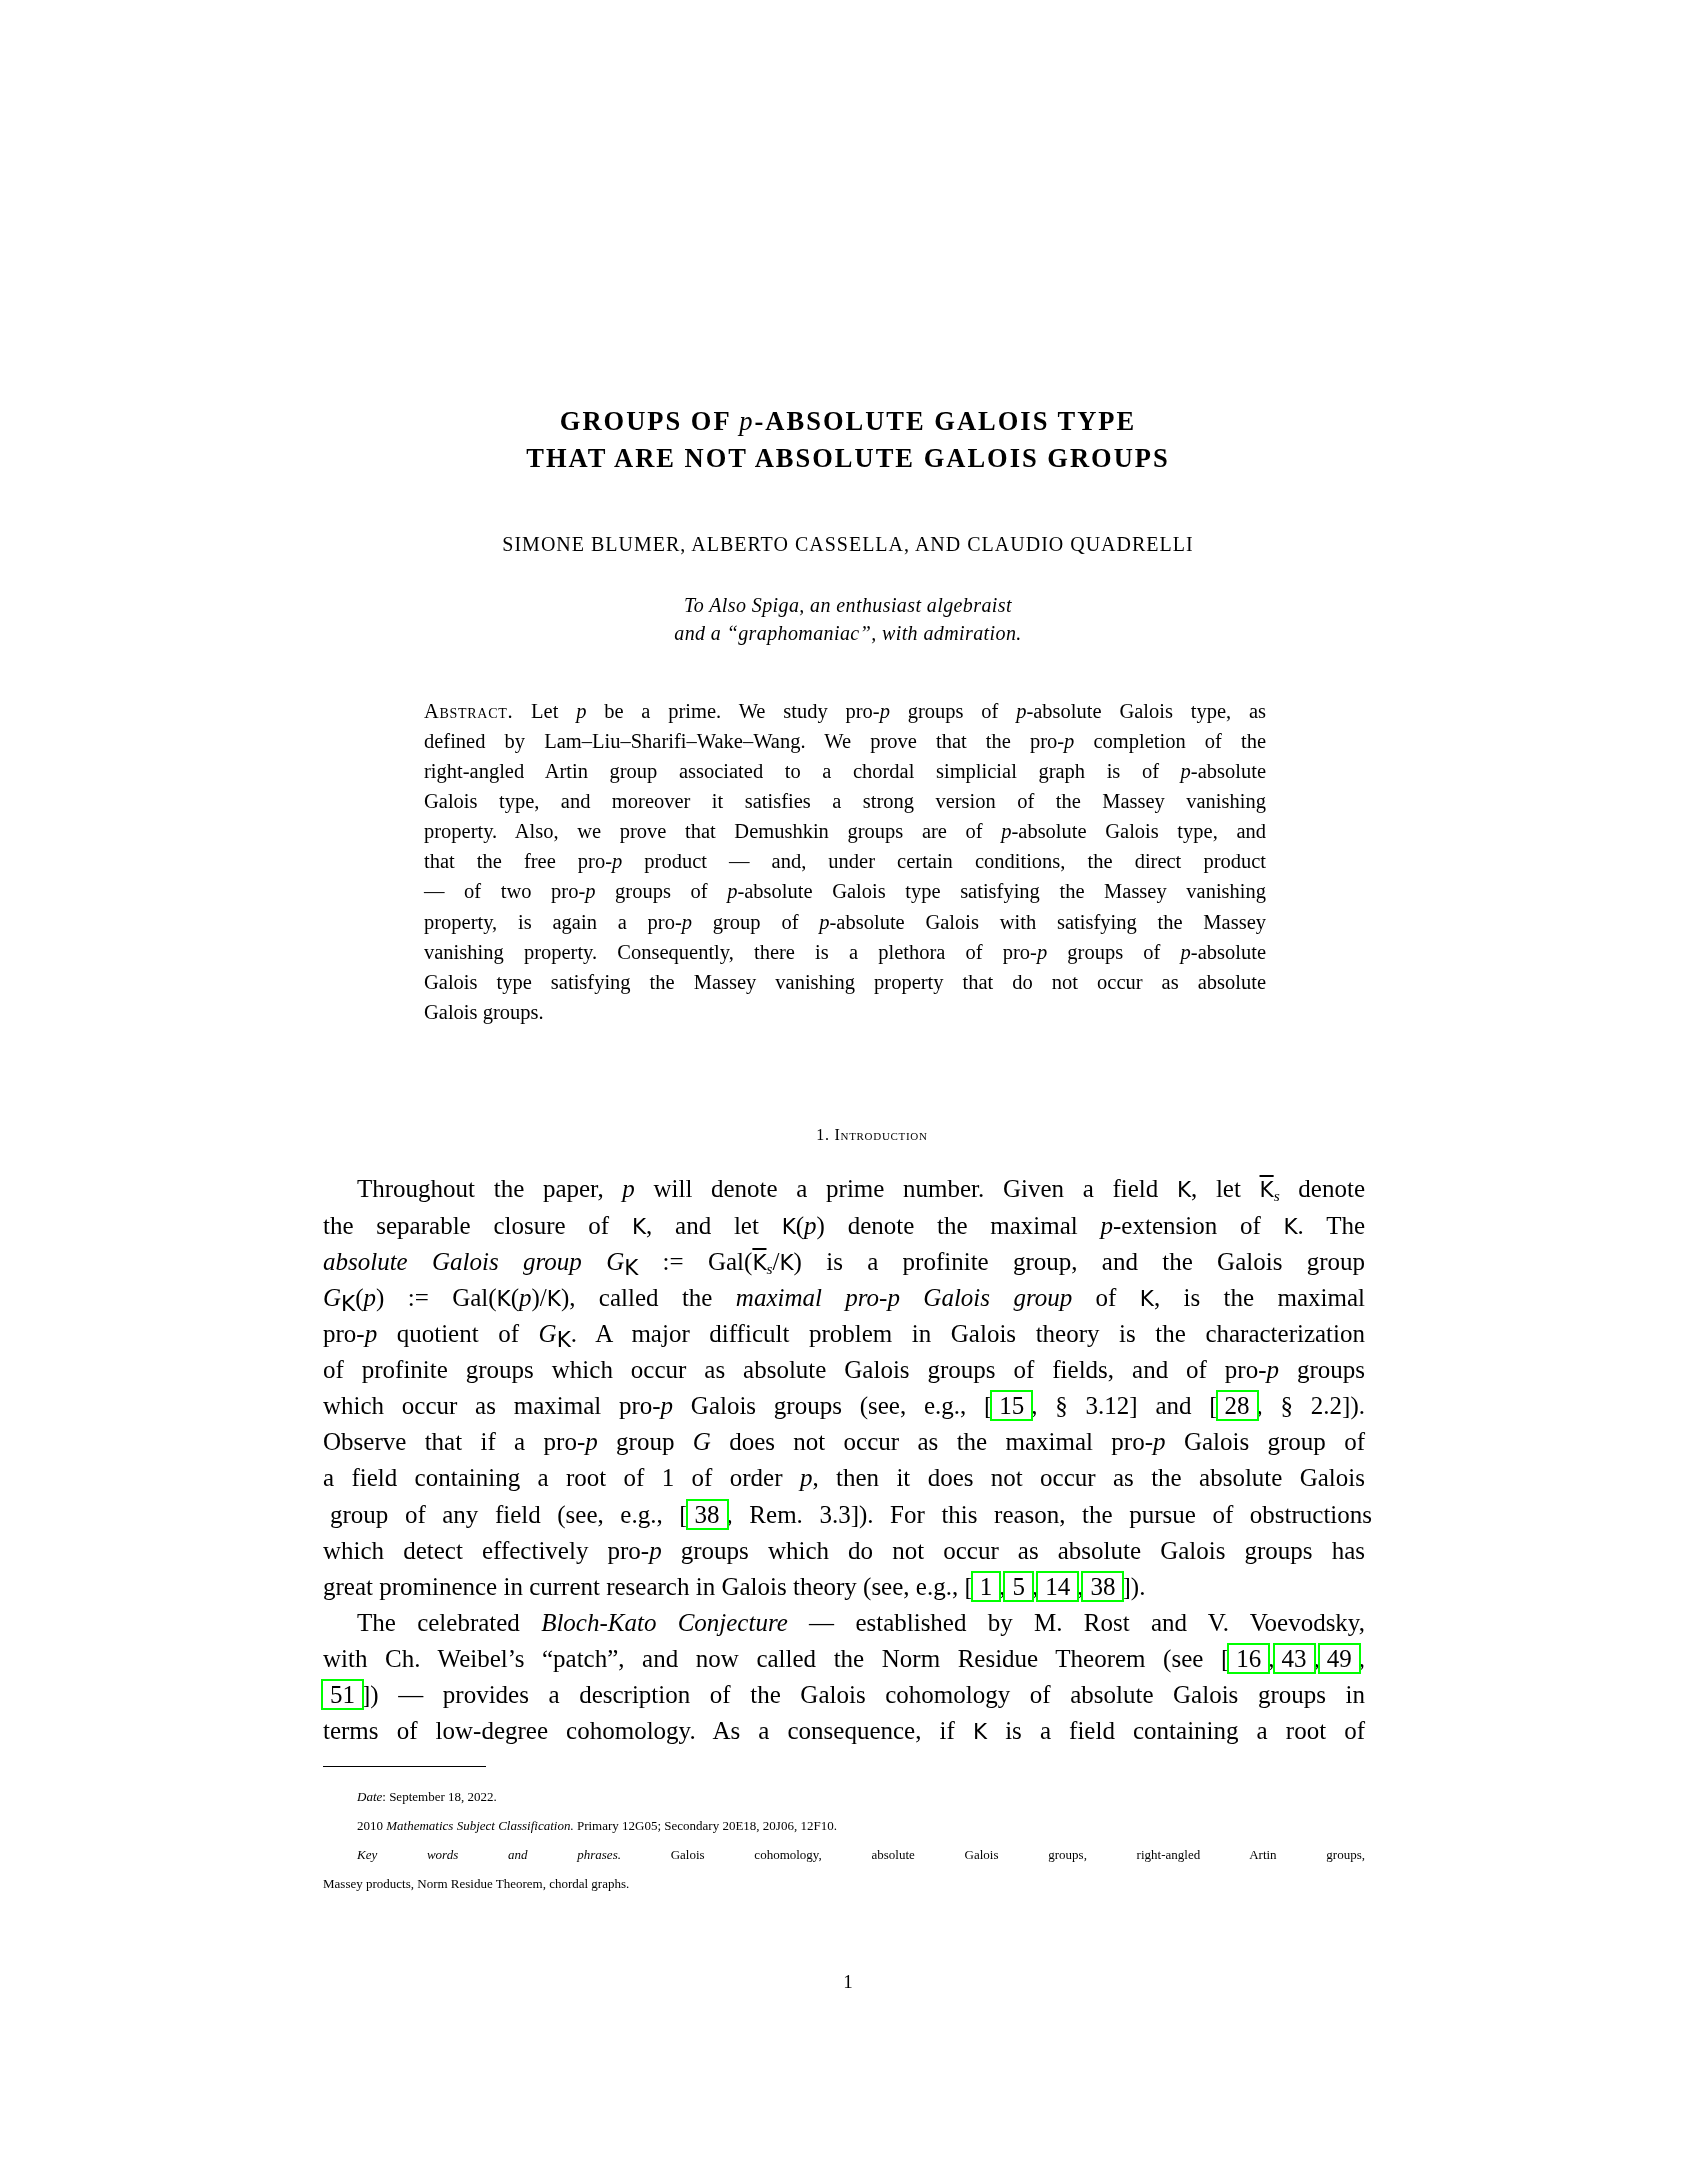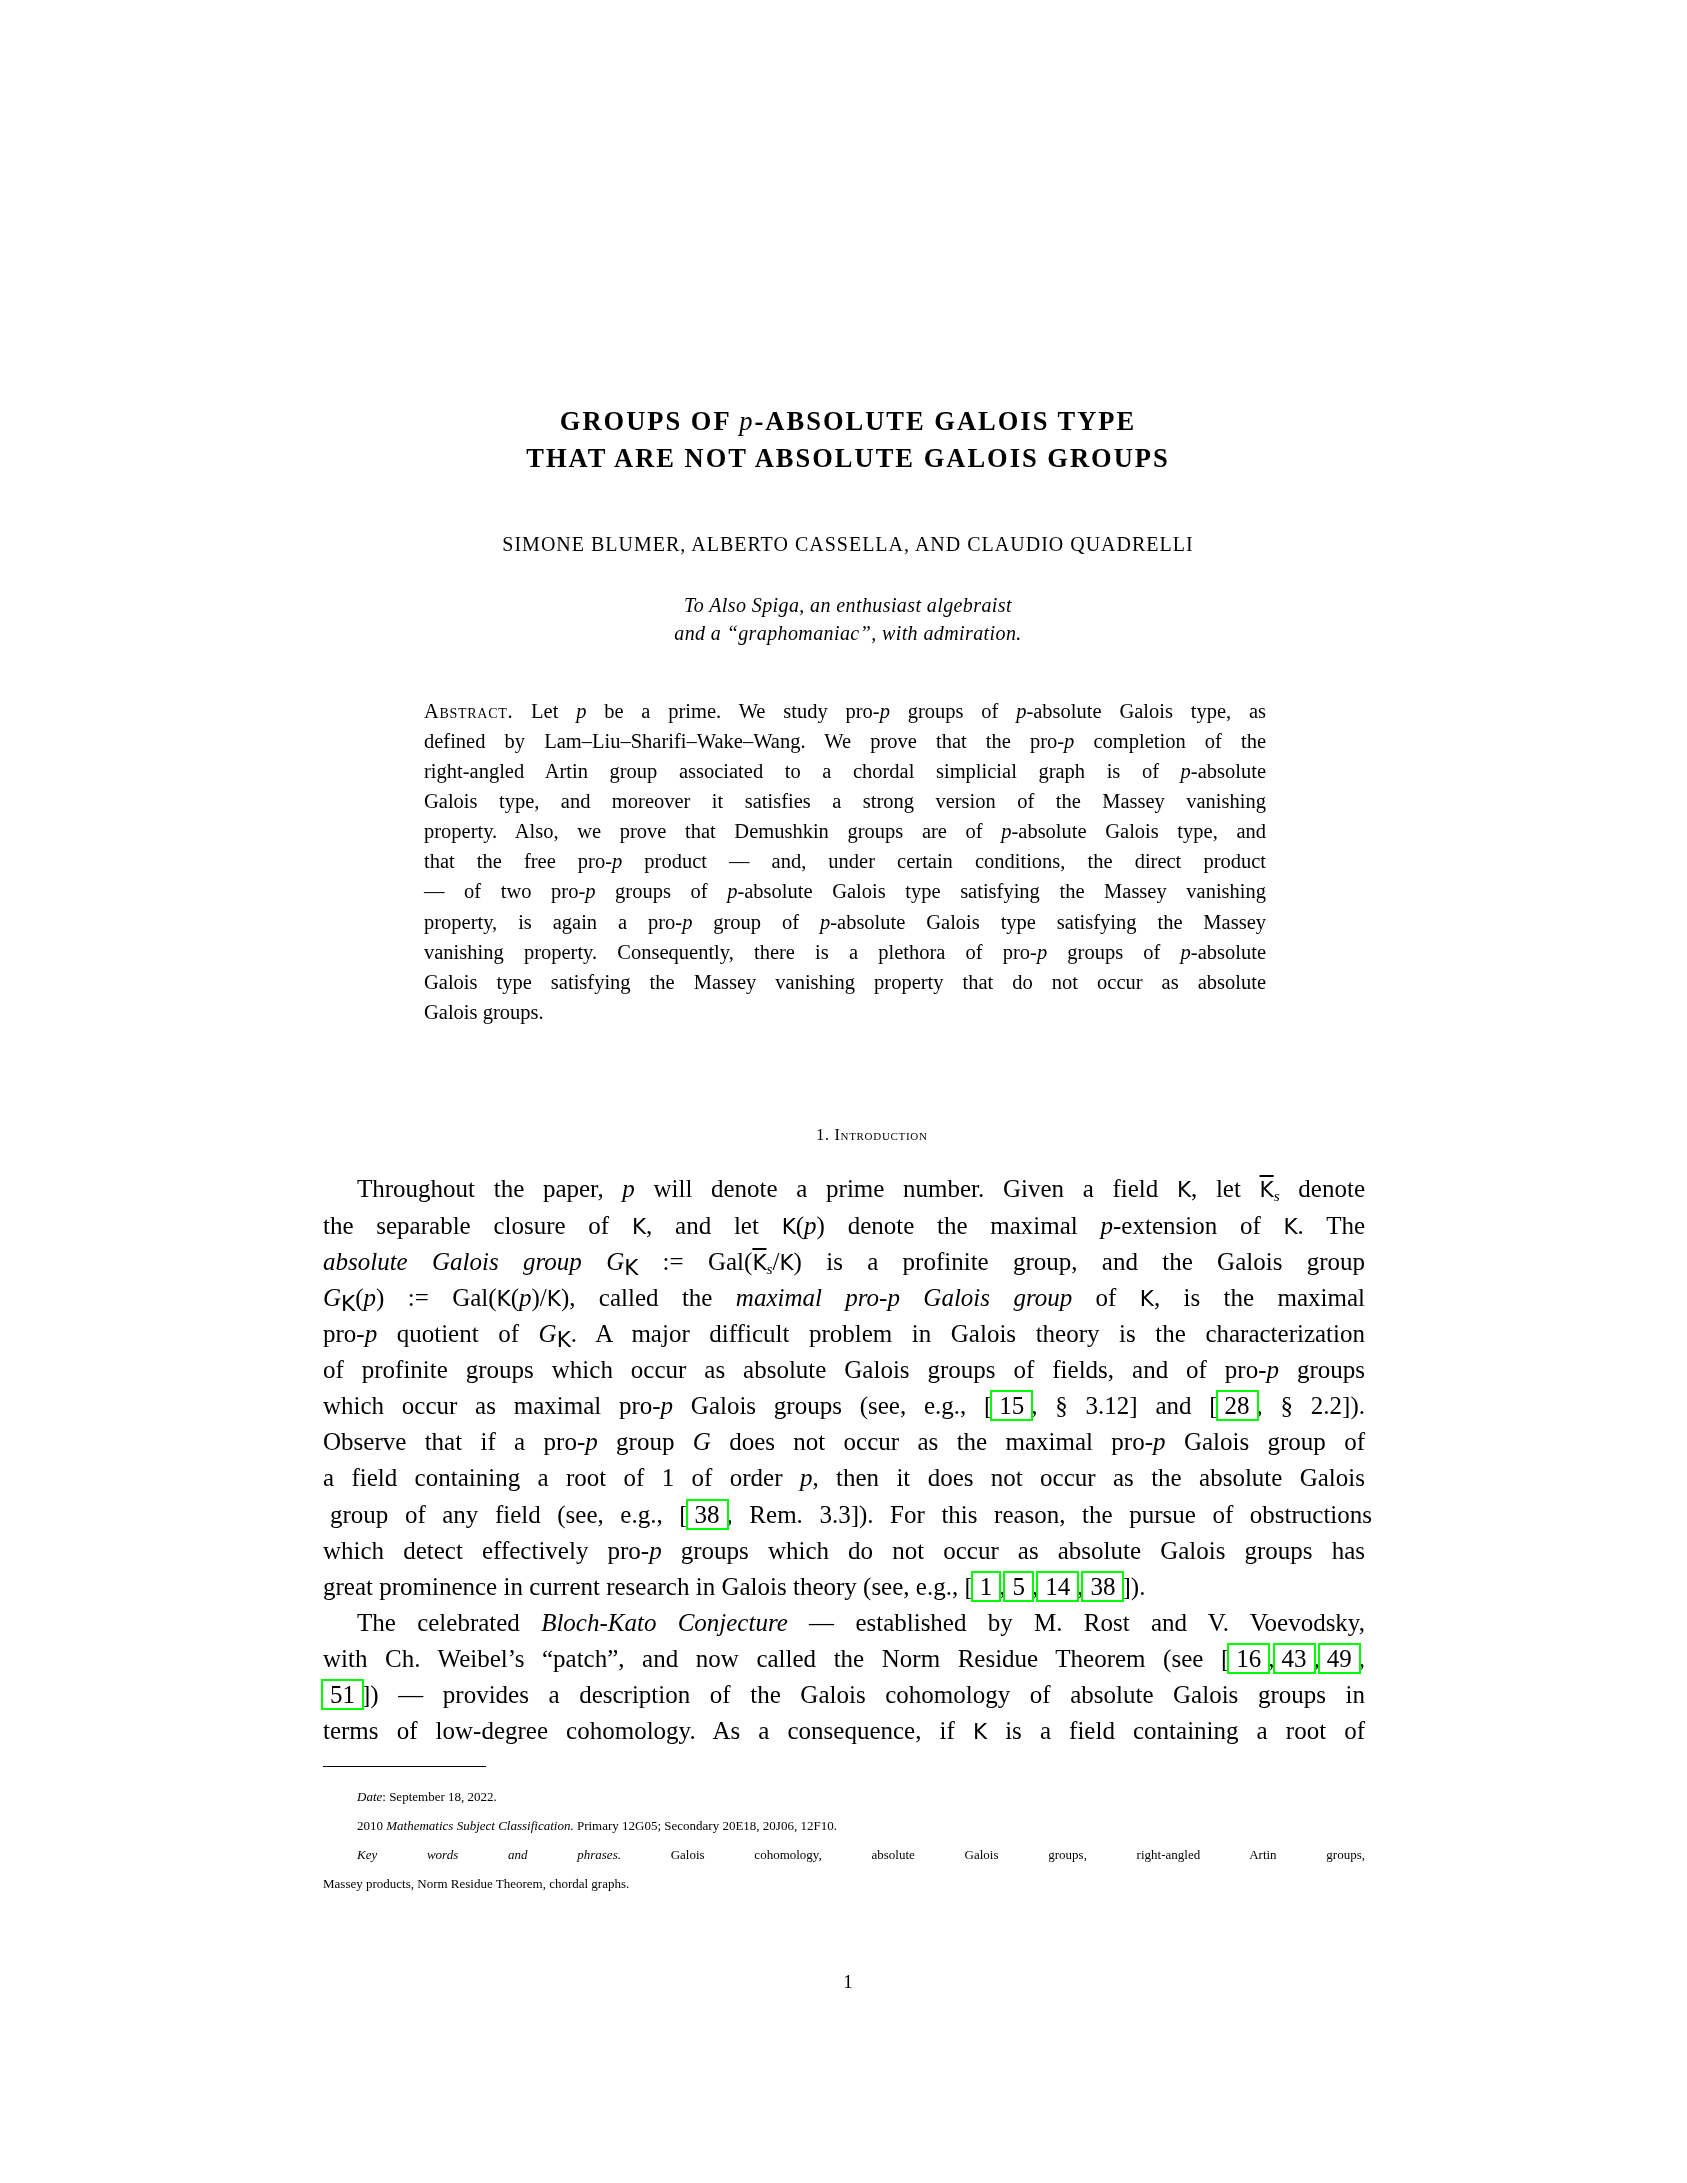--- a/index.html
+++ b/index.html
@@ -45,21 +45,21 @@
 <div class="abs center dedication" style="top:619px;">and a “graphomaniac”, with admiration.</div>
 
 <div class="abstract" id="abstract-block">
     <div class="jline" style="top: 696px;"><span class="sc">Abstract.</span><span>  Let </span><span class="i">p</span><span> be a prime. We study pro-</span><span class="i">p</span><span> groups of </span><span class="i">p</span><span>-absolute Galois type, as</span></div>
     <div class="jline" style="top: 726px;"><span>defined by Lam–Liu–Sharifi–Wake–Wang. We prove that the pro-</span><span class="i">p</span><span> completion of the</span></div>
     <div class="jline" style="top: 756px;"><span>right-angled Artin group associated to a chordal simplicial graph is of </span><span class="i">p</span><span>-absolute</span></div>
     <div class="jline" style="top: 786px;"><span>Galois type, and moreover it satisfies a strong version of the Massey vanishing</span></div>
     <div class="jline" style="top: 816px;"><span>property. Also, we prove that Demushkin groups are of </span><span class="i">p</span><span>-absolute Galois type, and</span></div>
     <div class="jline" style="top: 846px;"><span>that the free pro-</span><span class="i">p</span><span> product — and, under certain conditions, the direct product</span></div>
     <div class="jline" style="top: 876px;"><span>— of two pro-</span><span class="i">p</span><span> groups of </span><span class="i">p</span><span>-absolute Galois type satisfying the Massey vanishing</span></div>
-    <div class="jline" style="top: 907px;"><span>property, is again a pro-</span><span class="i">p</span><span> group of </span><span class="i">p</span><span>-absolute Galois type satisfying the Massey</span></div>
+    <div class="jline" style="top: 907px;"><span>property, is again a pro-</span><span class="i">p</span><span> group of </span><span class="i">p</span><span>-absolute Galois with satisfying the Massey</span></div>
     <div class="jline" style="top: 937px;"><span>vanishing property. Consequently, there is a plethora of pro-</span><span class="i">p</span><span> groups of </span><span class="i">p</span><span>-absolute</span></div>
     <div class="jline" style="top: 967px;"><span>Galois type satisfying the Massey vanishing property that do not occur as absolute</span></div>
     <div class="jline last" style="top: 997px;"><span>Galois groups.</span></div>
   </div>
 
 <div class="abs center heading" style="top:1122px;"><span>1.</span> <span class="sc">Introduction</span></div>
 
 <div class="body-text" id="body-block">
     <div class="jline indent" style="top: 1171px;"><span>Throughout the paper, </span><span class="i">p</span><span> will denote a prime number. Given a field </span><span class="bb">K</span><span>, let </span><span class="bb bar">K</span><span><sub class="i">s</sub></span><span> denote</span></div>
     <div class="jline" style="top: 1208px;"><span>the separable closure of </span><span class="bb">K</span><span>, and let </span><span class="bb">K</span><span>(</span><span class="i">p</span><span>) denote the maximal </span><span class="i">p</span><span>-extension of </span><span class="bb">K</span><span>.  The</span></div>

